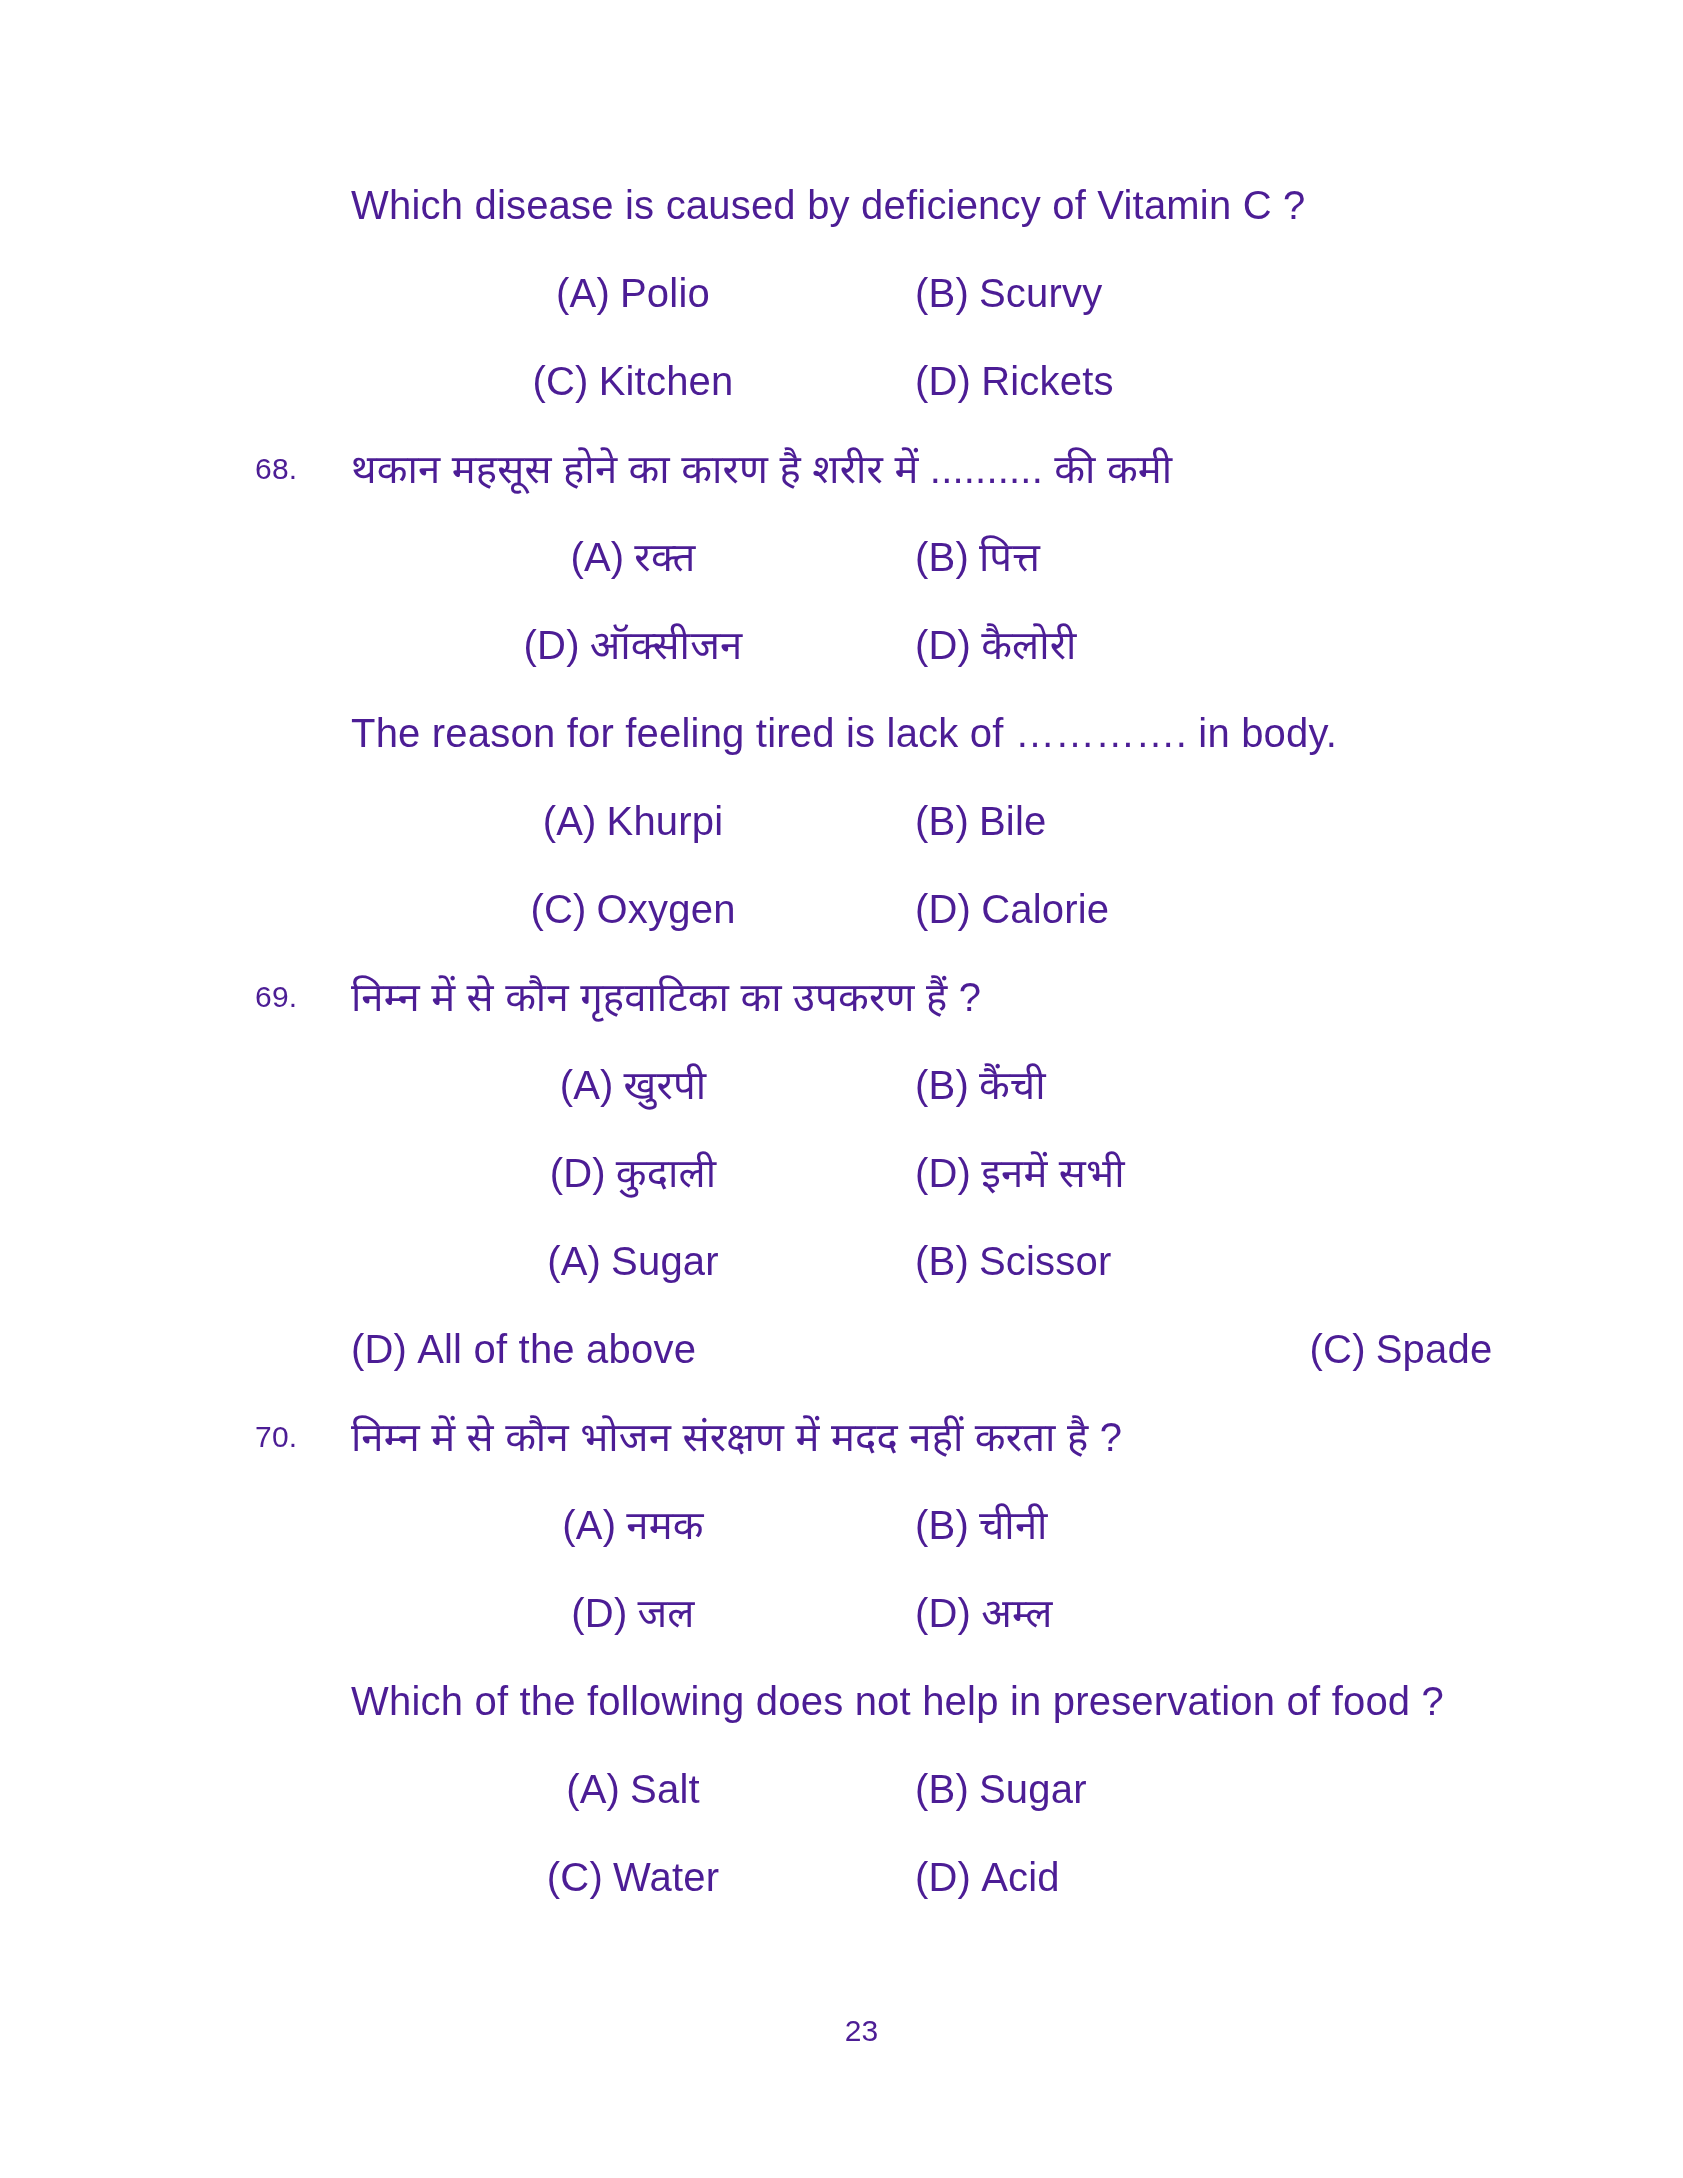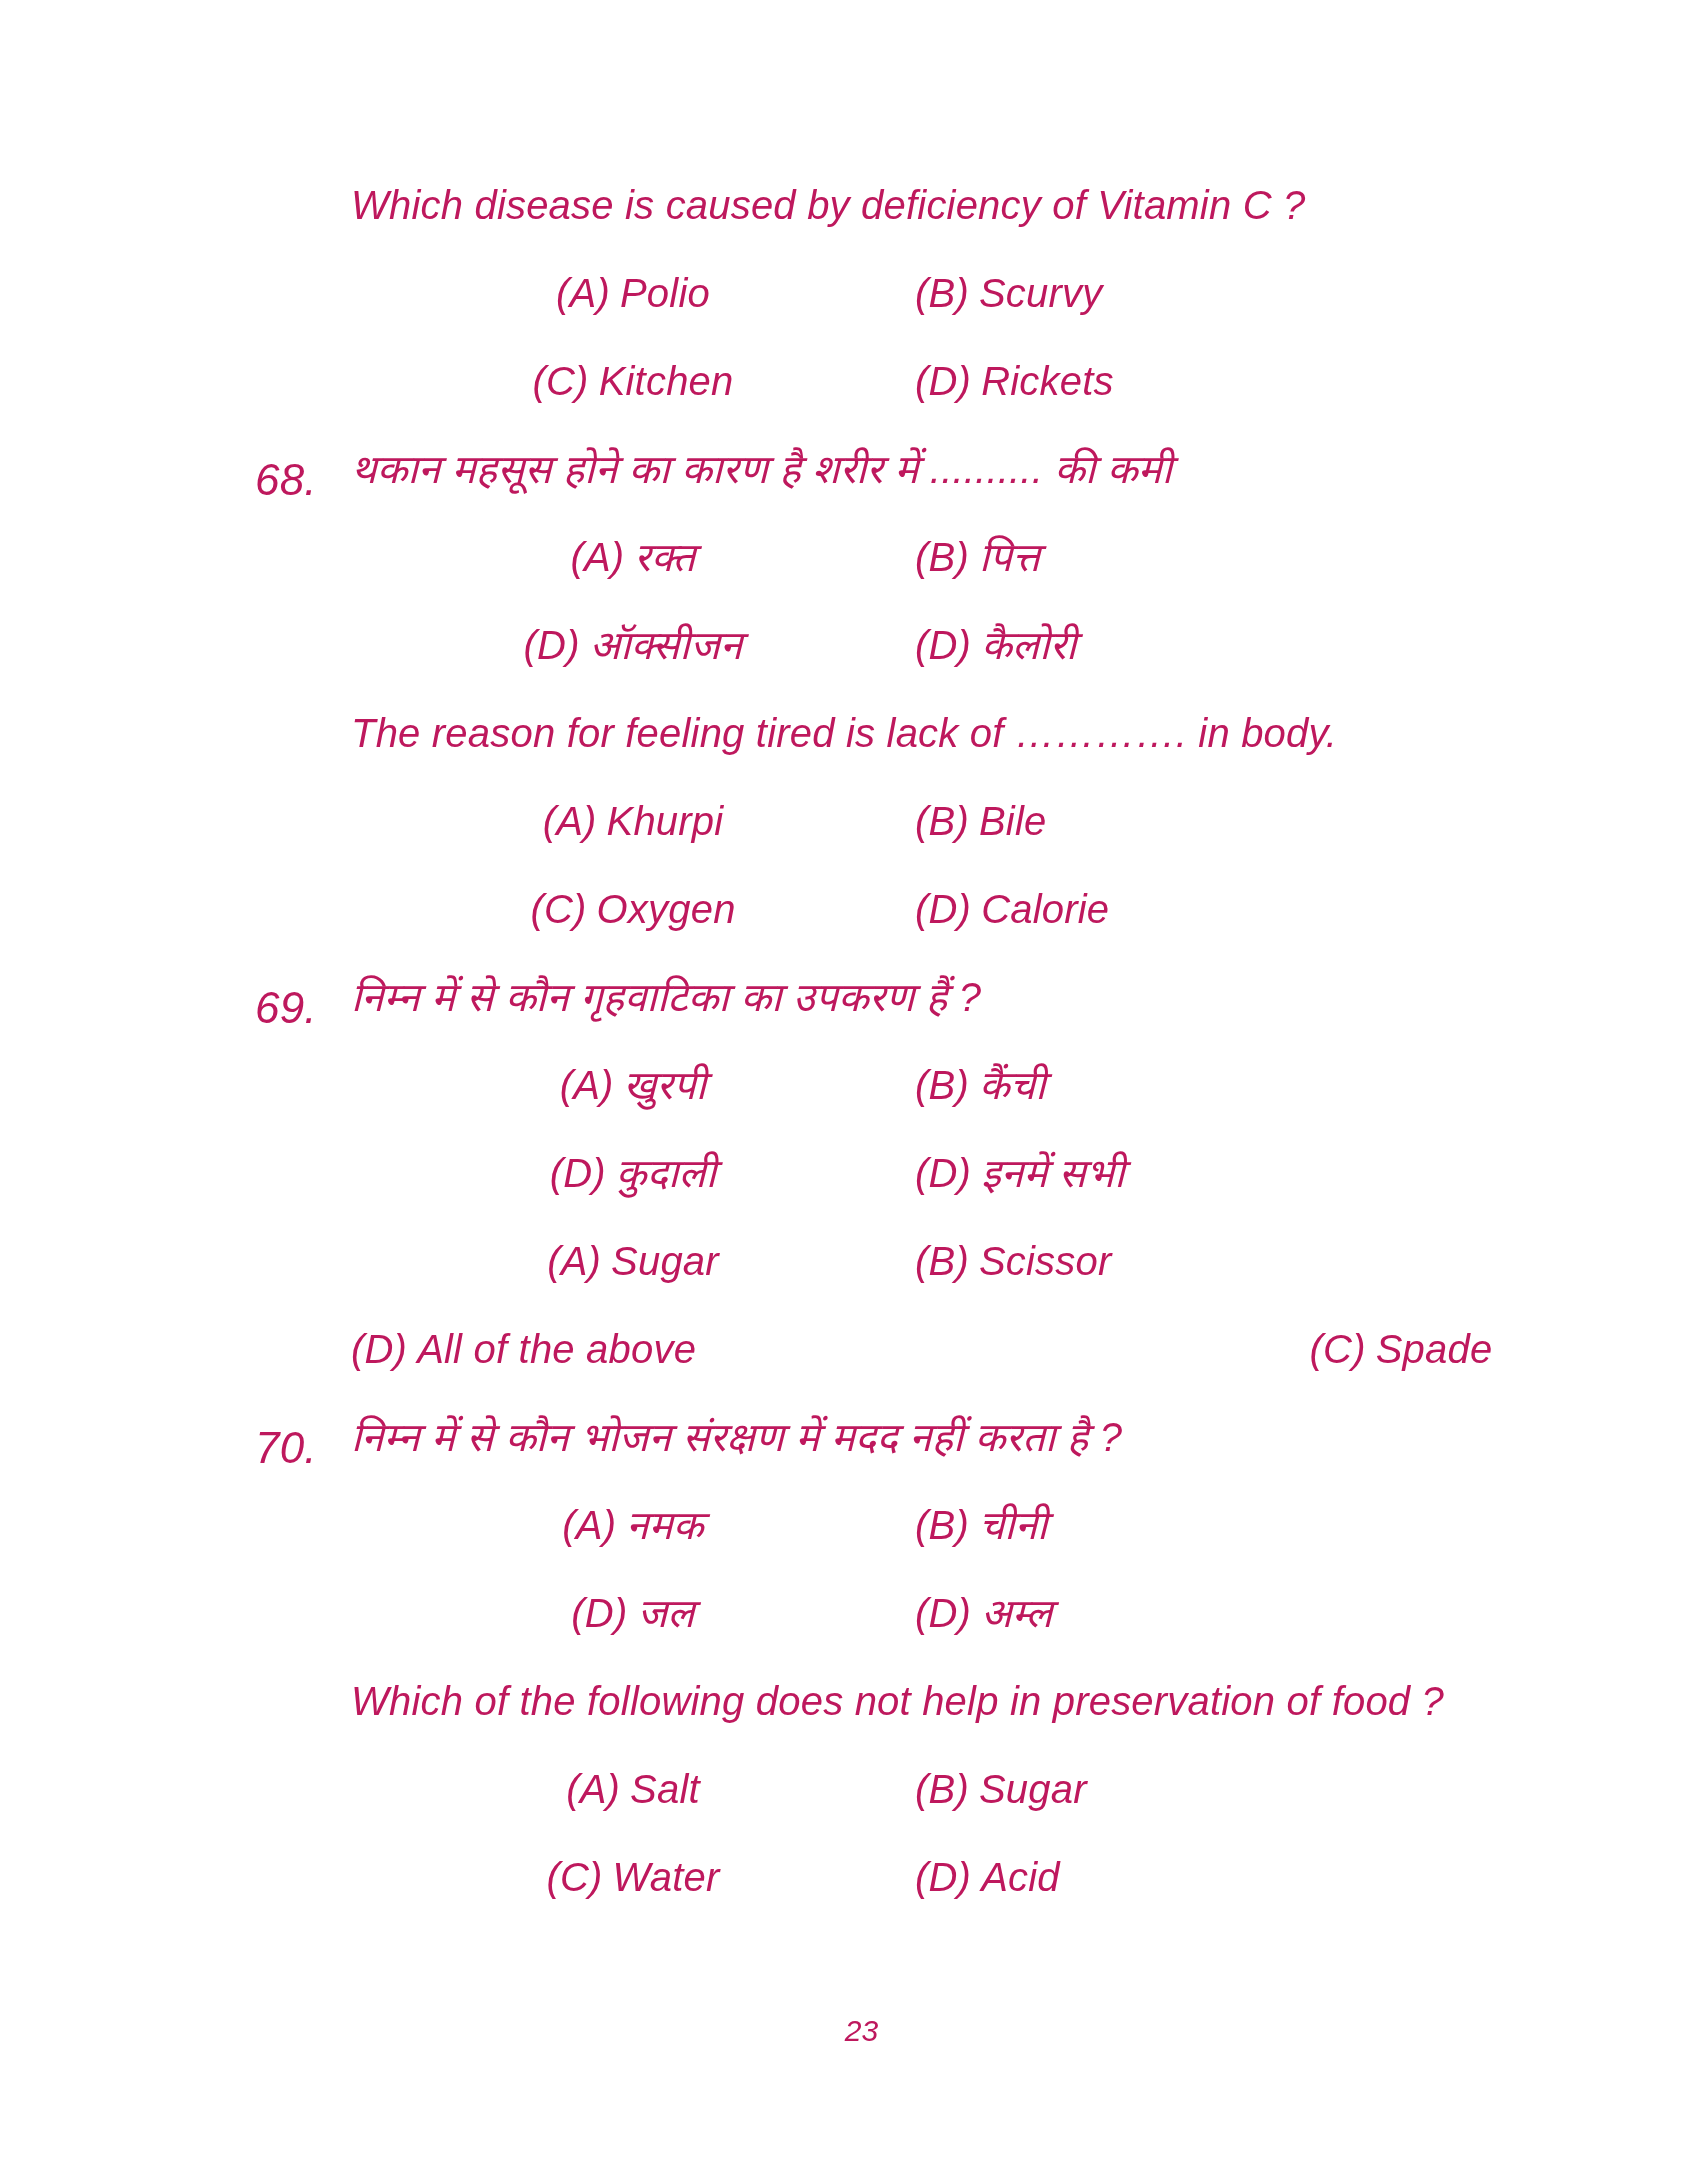--- a/index.html
+++ b/index.html
@@ -3,45 +3,44 @@
 <meta charset="utf-8">
 <style>
   * { box-sizing: border-box; }
   html, body { margin: 0; padding: 0; background: #ffffff; }
   .page {
     position: relative;
     width: 1683px;
     height: 2178px;
     background: #ffffff;
     font-family: "Liberation Sans", "DejaVu Sans", sans-serif;
-    color: #be185d;
+    color: #4c1d95;
     overflow: hidden;
-    font-style: italic;
   }
   .content {
     position: absolute;
     top: 181px;
     left: 0;
     right: 0;
   }
   .row {
     position: relative;
     min-height: 48px;
     line-height: 48px;
     margin-bottom: 40px;
     padding-left: 351px;
     font-size: 40px;
     letter-spacing: 0.2px;
     white-space: nowrap;
   }
   .q-num {
     position: absolute;
     left: 255px;
-    top: 11px;
-    font-size: 44px;
+    top: 0;
+    font-size: 30px;
     line-height: 48px;
   }
   .q-text { display: inline-block; }
   .opt-row { display: flex; }
   .opt { display: inline-block; }
   .opt-col1 { width: 564px; flex: 0 0 564px; text-align: center; }
   .opt-col2 { flex: 1 1 auto; }
   .opt-label { margin-right: 10px; }
   .page-number {
     position: absolute;

